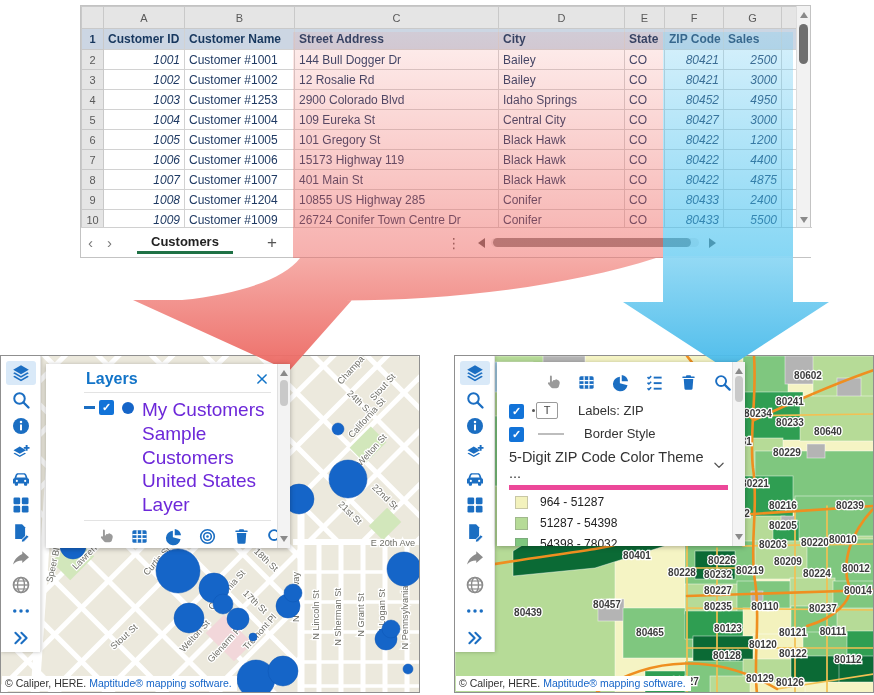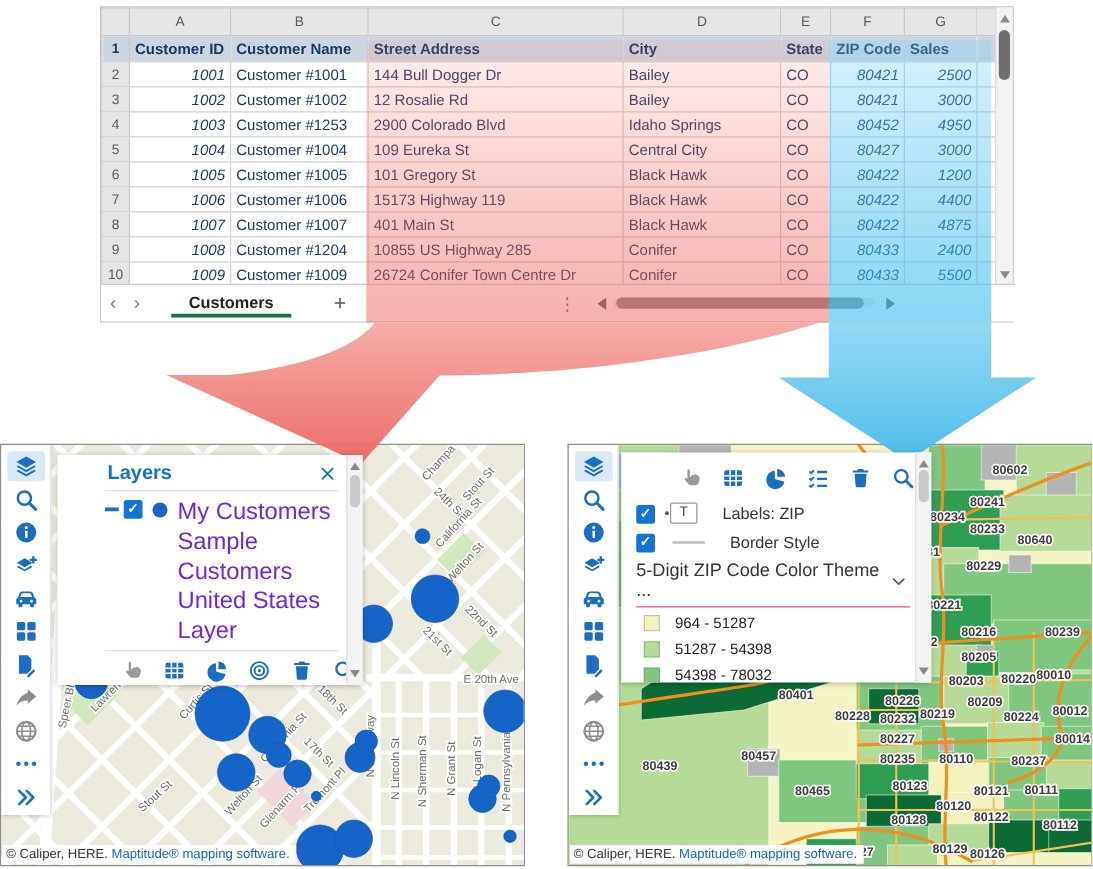--- a/index.html
+++ b/index.html
@@ -69,21 +69,21 @@
   .sizerow .cwrap{width:46px;display:flex;justify-content:center;}
 
   
   #rpanel{left:42px;top:6px;width:248px;height:184px;}
   #rpanel .inner{position:absolute;left:0;top:0;right:13px;bottom:0;padding:5px 4px 0 12px;overflow:hidden;}
   .crow{display:flex;align-items:center;margin:6px 0 0 0;font-size:13px;color:#333;}
   .crow .lbl{margin-left:20px;}
   .tagic{width:22px;height:17px;border:1.6px solid #9a9a9a;border-radius:2px;margin-left:6px;position:relative;font-size:11px;color:#444;text-align:center;line-height:15px;}
   .tagic:before{content:"";position:absolute;left:-5px;top:6px;width:3px;height:3px;background:#555;border-radius:50%;}
   .bline{width:26px;height:2px;background:#bdbdbd;margin-left:8px;}
-  #rp-theme{display:flex;align-items:center;justify-content:space-between;font-size:14.5px;color:#333;padding:7px 2px 4px 0;border-bottom:1px solid #ec4899;}
+  #rp-theme{display:flex;align-items:center;justify-content:space-between;font-size:14.5px;color:#333;padding:7px 2px 4px 0;border-bottom:5px solid #ec4899;}
   .legrow{display:flex;align-items:center;height:18px;margin-top:3px;font-size:12px;color:#222;}
   .sw{width:13px;height:13px;margin:0 12px 0 6px;border:1px solid rgba(120,120,120,.35);flex:none;}
 
   .attr{position:absolute;left:1px;bottom:1px;background:#fff;padding:1px 5px 2px 3px;font-size:10.5px;color:#333;z-index:22;white-space:nowrap;}
   .attr .lnk{color:#1464c8;font-weight:normal;}
 </style>
 </head>
 <body>
 
 <div id="stage">

